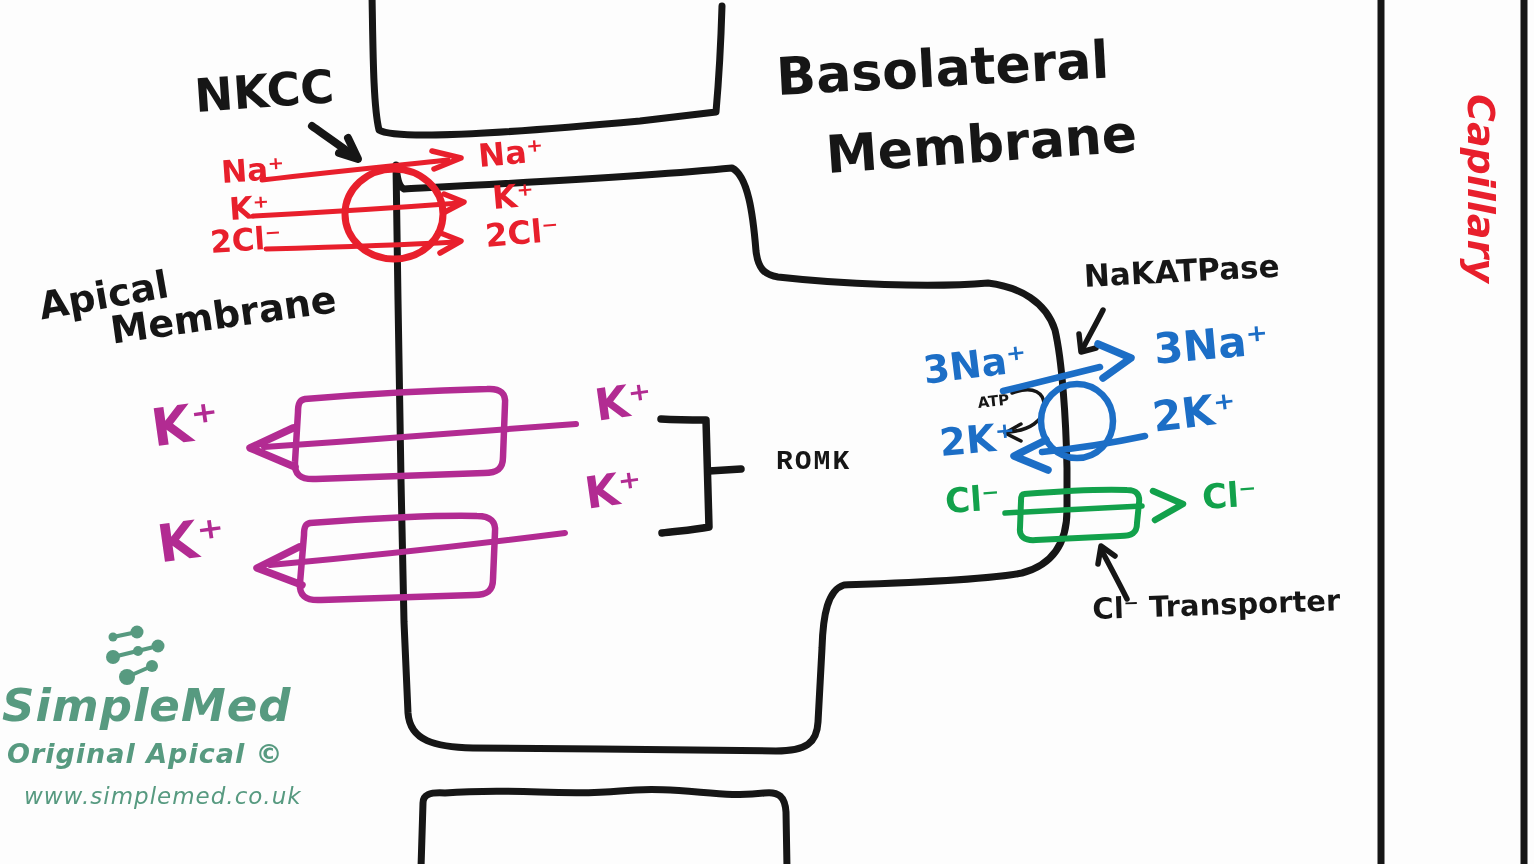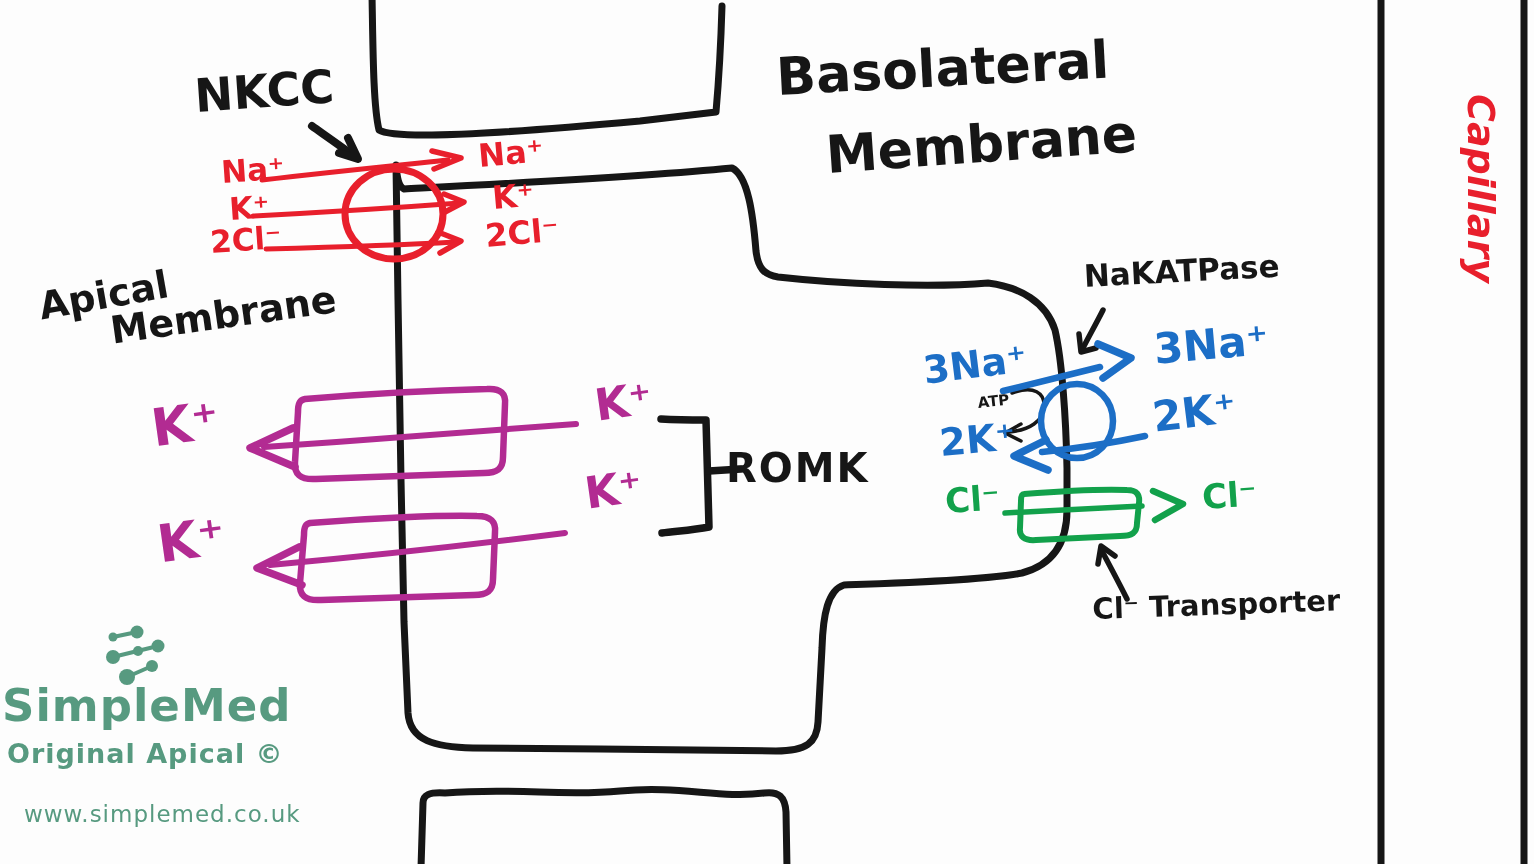--- a/index.html
+++ b/index.html
@@ -25,21 +25,21 @@
   .f-teal{fill:var(--c-teal);}
   .s-teal{stroke:var(--c-teal);}
   .lbl{
     position:absolute; white-space:nowrap; color:var(--c-ink);
     font-weight:700; transform-origin:0 0; line-height:1.05;
   }
   .red{color:var(--c-red);}
   .mag{color:var(--c-magenta);}
   .blue{color:var(--c-blue);}
   .green{color:var(--c-green);}
-  .teal{color:var(--c-teal);}
+  .teal{color:var(--c-teal);font-style:italic;}
   .capillary{font-style:italic;}
   .website{font-weight:400;}
 </style>
 </head>
 <body>
 
 <div class="canvas">
 
   <svg class="strokes" width="1534" height="864" viewBox="0 0 1534 864">
 
@@ -132,21 +132,21 @@
       <circle class="f-teal" cx="152" cy="666" r="6"></circle>
     </g>
   </svg>
 
   <div class="lbl" style="left:193px;top:72px;font-size:46px;transform:rotate(-4deg);">NKCC</div>
   <div class="lbl" style="left:775px;top:50px;font-size:52px;transform:rotate(-3deg);">Basolateral</div>
   <div class="lbl" style="left:824px;top:128px;font-size:52px;transform:rotate(-4deg);">Membrane</div>
   <div class="lbl" style="left:36px;top:288px;font-size:38px;transform:rotate(-10deg);">Apical</div>
   <div class="lbl" style="left:108px;top:312px;font-size:38px;transform:rotate(-8deg);">Membrane</div>
   <div class="lbl" style="left:1083px;top:260px;font-size:31px;transform:rotate(-3deg);">NaKATPase</div>
-  <div class="lbl" style="left:726px;top:447px;font-size:40px;letter-spacing:2px;">ROMK</div>
+  <div class="lbl" style="left:776px;top:447px;font-size:28px;letter-spacing:2px;font-family:Liberation Mono, monospace;">ROMK</div>
   <div class="lbl" style="left:1092px;top:594px;font-size:29px;transform:rotate(-2deg);">Cl⁻ Transporter</div>
   <div class="lbl capillary red" style="left:1500px;top:94px;font-size:38px;transform:rotate(90deg);">Capillary</div>
   <div class="lbl" style="left:977px;top:396px;font-size:15px;transform:rotate(-6deg);">ATP</div>
 
   <div class="lbl red" style="left:220px;top:156px;font-size:31px;transform:rotate(-4deg);">Na⁺</div>
   <div class="lbl red" style="left:228px;top:193px;font-size:31px;transform:rotate(-4deg);">K⁺</div>
   <div class="lbl red" style="left:209px;top:226px;font-size:31px;transform:rotate(-4deg);">2Cl⁻</div>
   <div class="lbl red" style="left:477px;top:140px;font-size:32px;transform:rotate(-5deg);">Na⁺</div>
   <div class="lbl red" style="left:491px;top:182px;font-size:32px;transform:rotate(-5deg);">K⁺</div>
   <div class="lbl red" style="left:484px;top:220px;font-size:32px;transform:rotate(-5deg);">2Cl⁻</div>
@@ -160,16 +160,16 @@
   <div class="lbl blue" style="left:1152px;top:328px;font-size:42px;transform:rotate(-5deg);">3Na⁺</div>
   <div class="lbl blue" style="left:938px;top:424px;font-size:38px;transform:rotate(-5deg);">2K⁺</div>
   <div class="lbl blue" style="left:1150px;top:396px;font-size:42px;transform:rotate(-7deg);">2K⁺</div>
 
   <div class="lbl green" style="left:944px;top:484px;font-size:34px;transform:rotate(-4deg);">Cl⁻</div>
   <div class="lbl green" style="left:1201px;top:480px;font-size:34px;transform:rotate(-4deg);">Cl⁻</div>
 
   <div>
     <div class="lbl teal" style="left:2px;top:682px;font-size:45px;letter-spacing:1px;">SimpleMed</div>
     <div class="lbl teal" style="left:7px;top:740px;font-size:27px;letter-spacing:1px;">Original Apical ©</div>
-    <div class="lbl teal website" style="left:24px;top:802px;font-size:23px;letter-spacing:1px;">www.simplemed.co.uk</div>
+    <div class="lbl teal website" style="left:24px;top:784px;font-size:23px;letter-spacing:1px;">www.simplemed.co.uk</div>
   </div>
 
 </div>
 
 </body></html>

